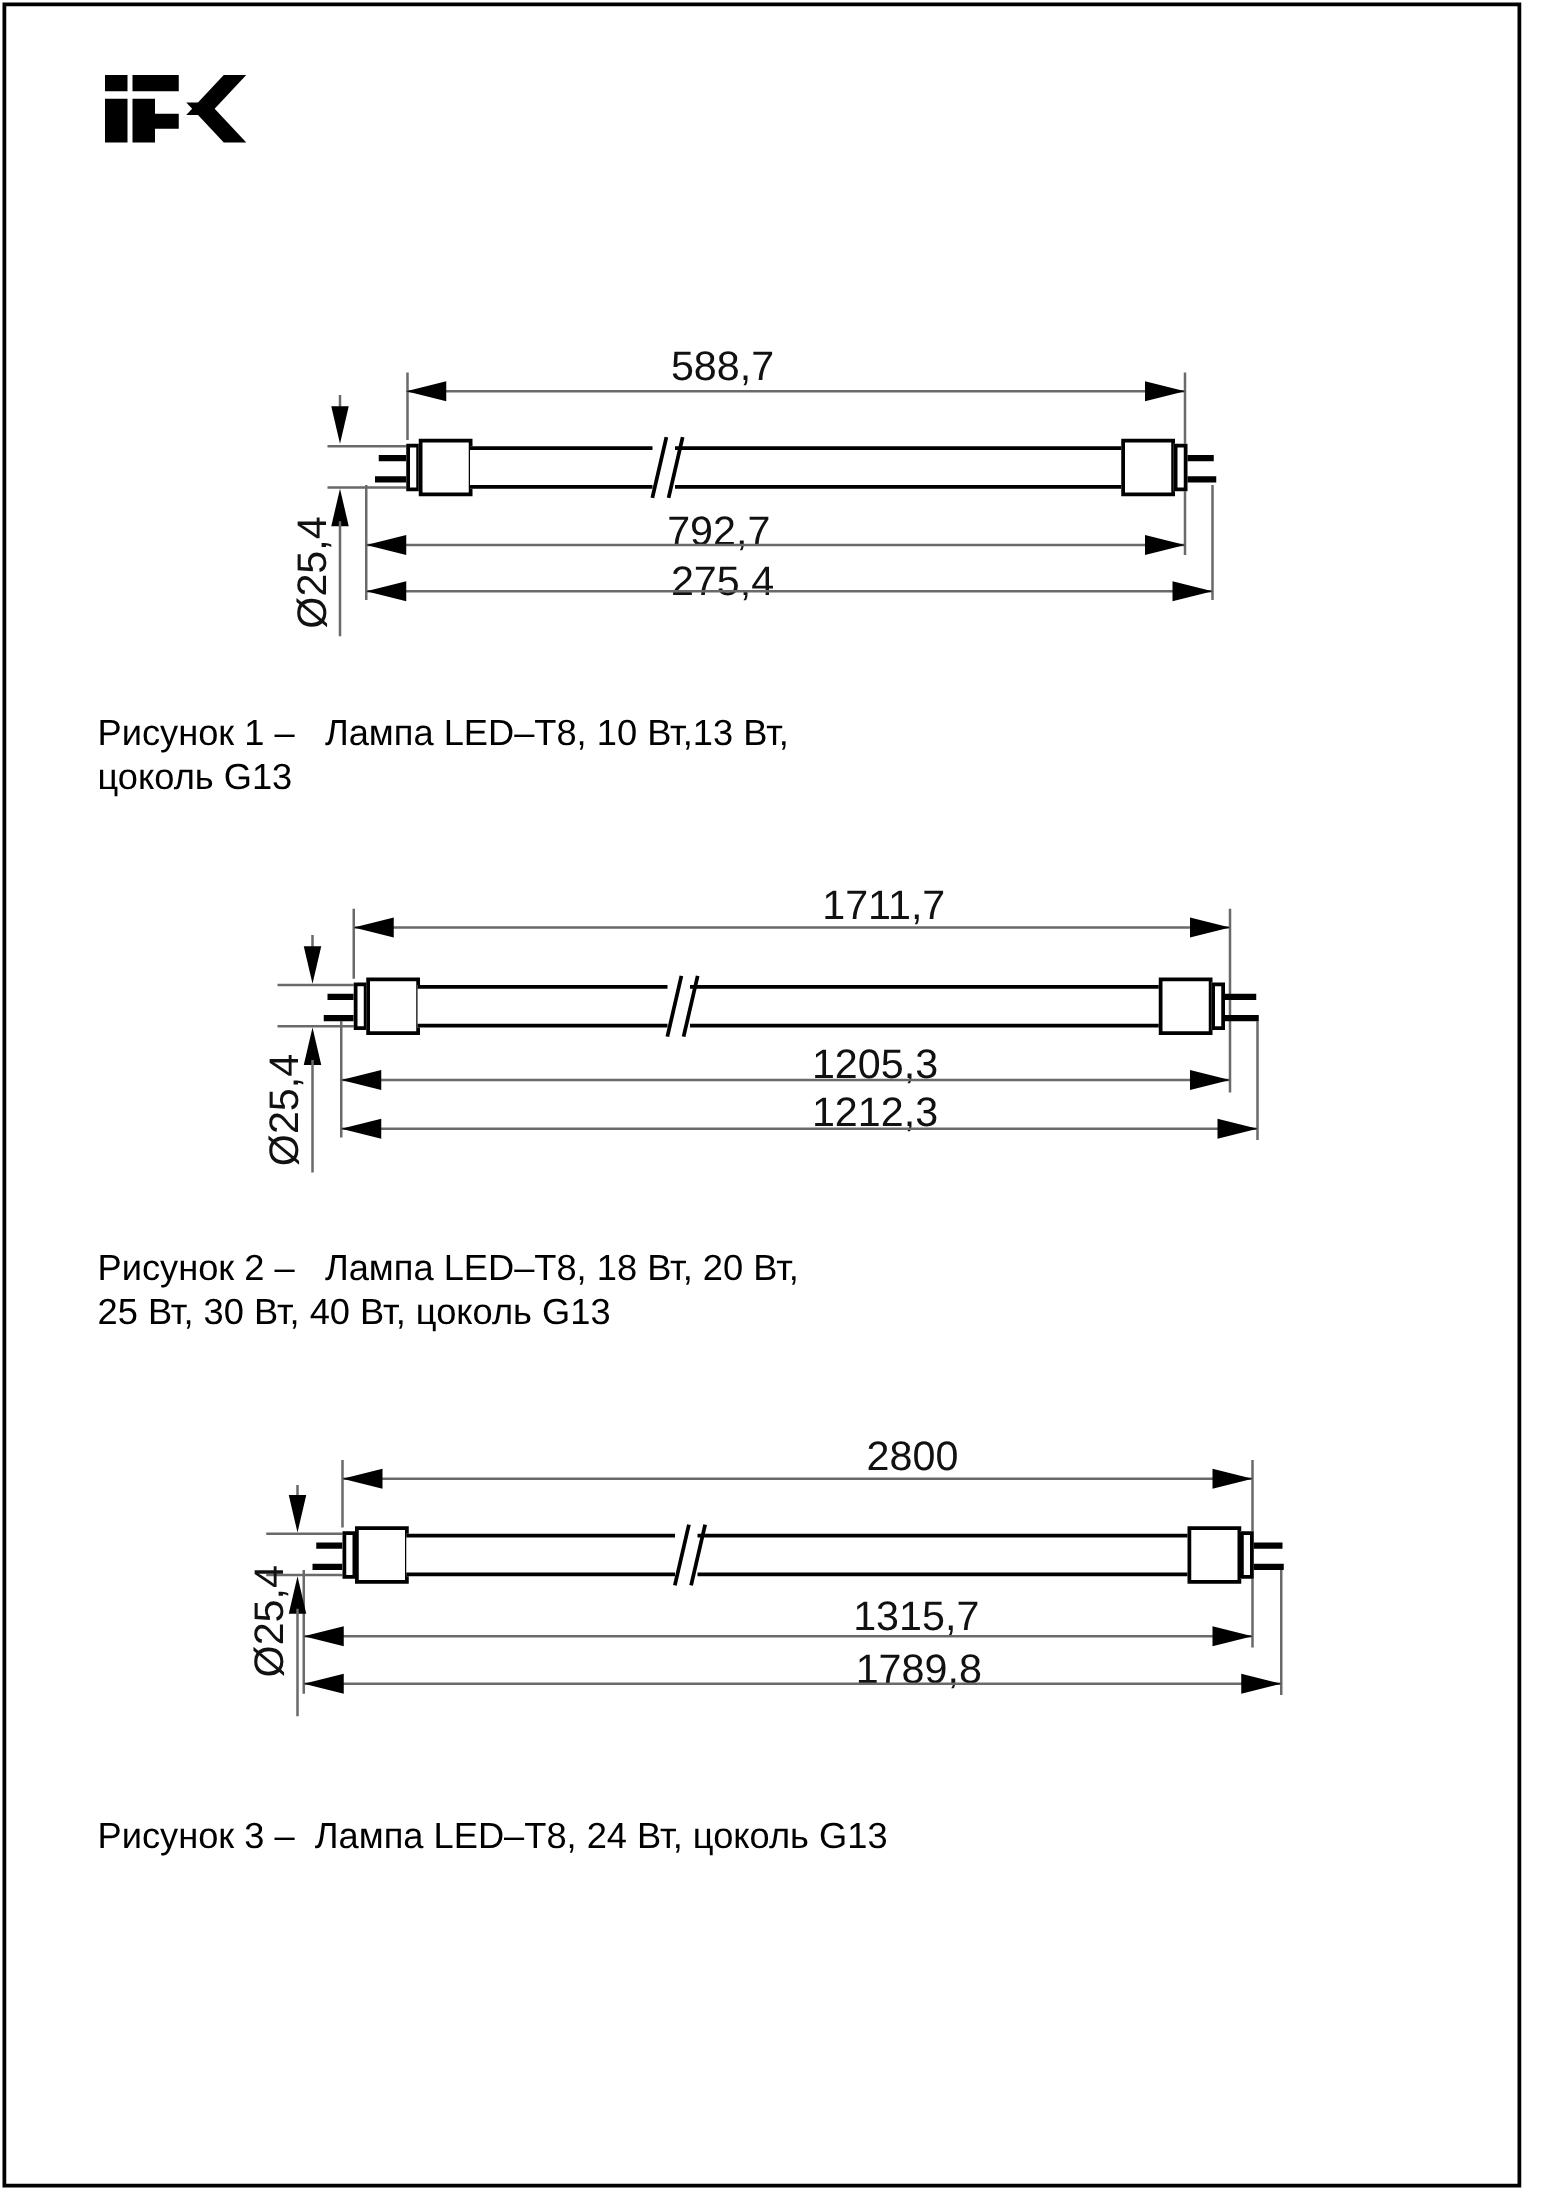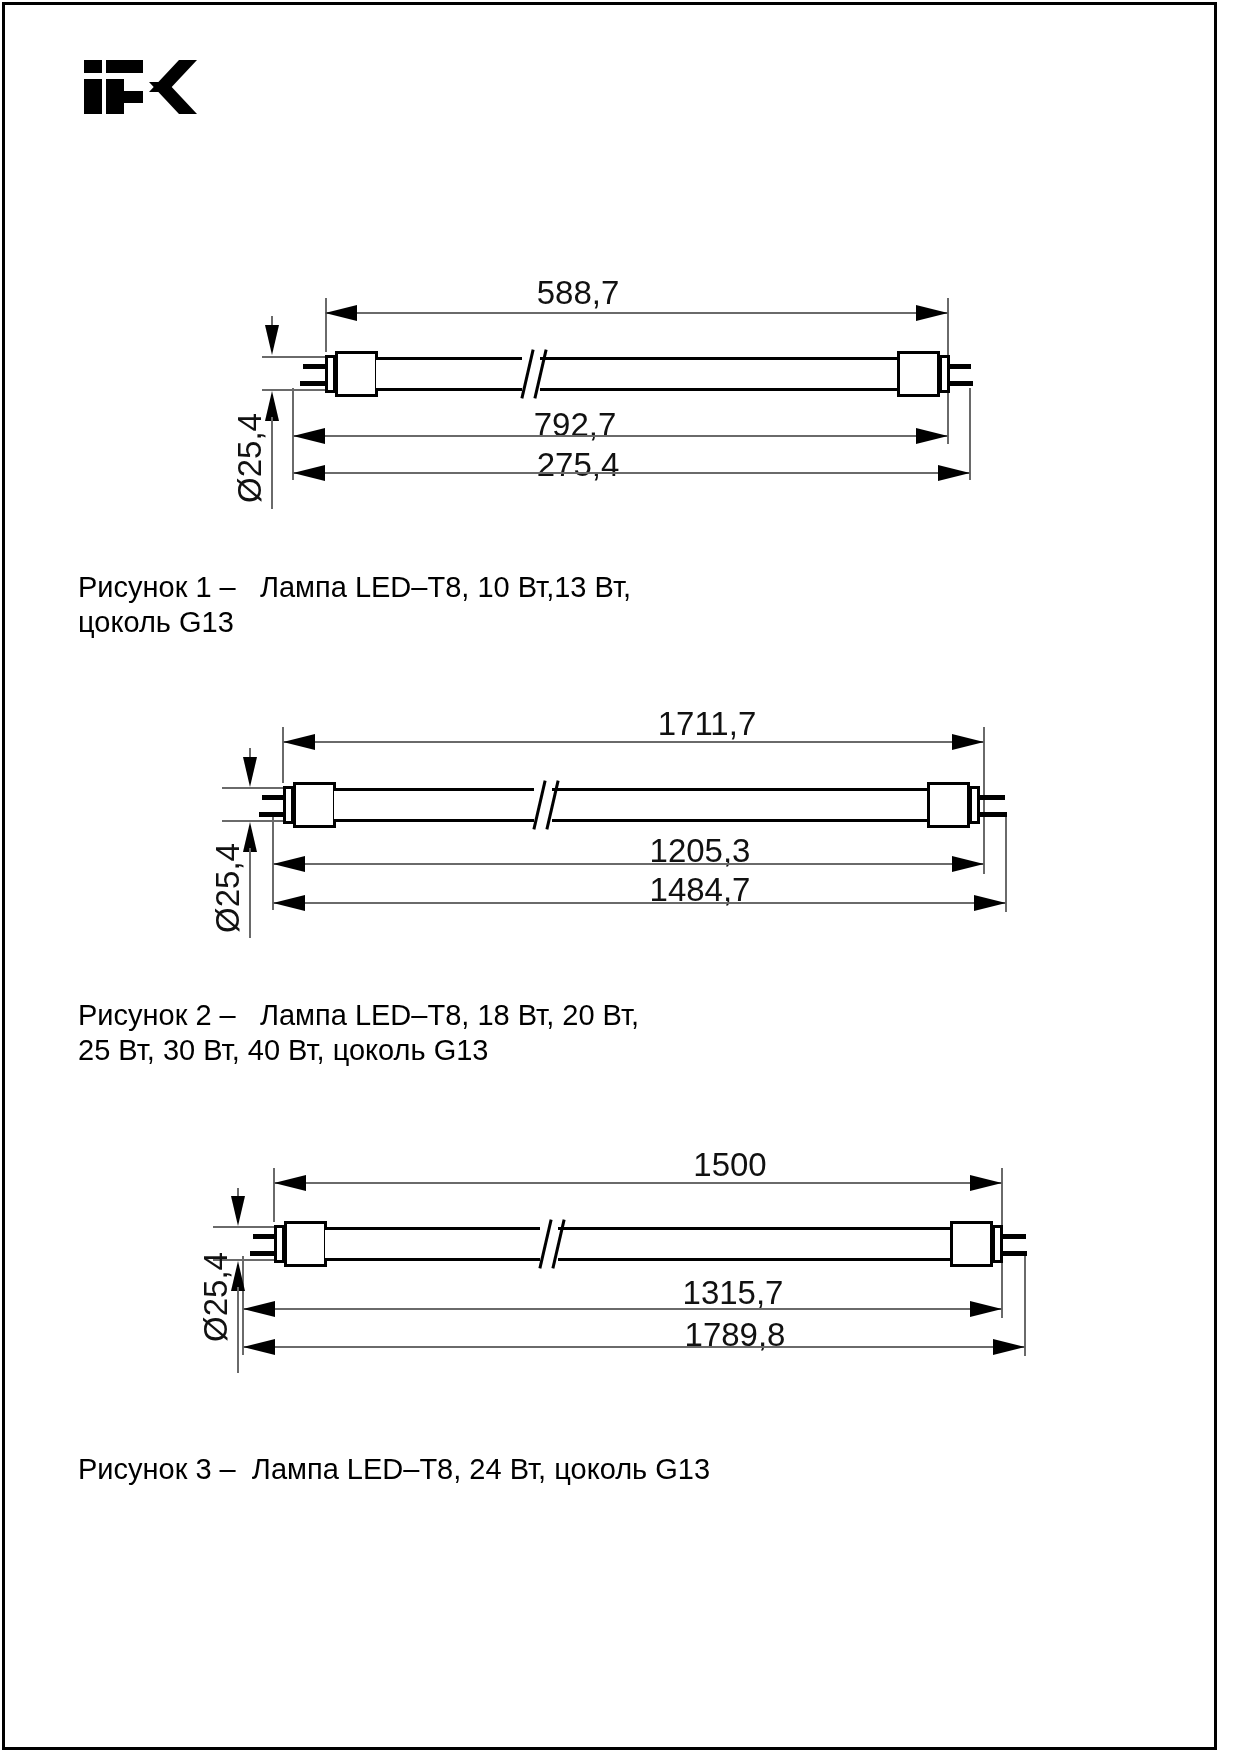--- a/index.html
+++ b/index.html
@@ -117,21 +117,21 @@
     <div class="cap" style="left:927px;top:782px;width:43px;height:46px"></div>
     <div class="plate" style="left:969px;top:786px;width:11px;height:38px"></div>
     <div class="pin" style="left:980px;top:795px;width:25px"></div>
     <div class="pin" style="left:980px;top:812px;width:27px"></div>
 
     <div class="dim-label" style="left:700px;top:834px">1205,3</div>
     <div class="hl" style="left:273px;top:863px;width:711px"></div>
     <div class="ar ar-l" style="left:273px;top:856px"></div>
     <div class="ar ar-r" style="left:952px;top:856px"></div>
 
-    <div class="dim-label" style="left:700px;top:873px">1484,7</div>
+    <div class="dim-label" style="left:700px;top:873px">1212,3</div>
     <div class="hl" style="left:273px;top:902px;width:733px"></div>
     <div class="ar ar-l" style="left:273px;top:895px"></div>
     <div class="ar ar-r" style="left:974px;top:895px"></div>
 
     <div class="vl" style="left:249px;top:748px;height:12px"></div>
     <div class="ar ar-d" style="left:243px;top:757px"></div>
     <div class="ar ar-u" style="left:243px;top:822px"></div>
     <div class="vl" style="left:249px;top:848px;height:90px"></div>
     <div class="dia-label" style="left:227px;top:888px">Ø25,4</div>
 
@@ -141,21 +141,21 @@
 
   <div>
 
     <div class="vl" style="left:273px;top:1168px;height:54px"></div>
     <div class="vl" style="left:1001px;top:1168px;height:150px"></div>
     <div class="vl" style="left:242px;top:1256px;height:99px"></div>
     <div class="vl" style="left:1024px;top:1256px;height:100px"></div>
     <div class="hl" style="left:213px;top:1226px;width:74px"></div>
     <div class="hl" style="left:213px;top:1259px;width:74px"></div>
 
-    <div class="dim-label" style="left:730px;top:1148px">1500</div>
+    <div class="dim-label" style="left:730px;top:1148px">2800</div>
     <div class="hl" style="left:274px;top:1182px;width:728px"></div>
     <div class="ar ar-l" style="left:274px;top:1175px"></div>
     <div class="ar ar-r" style="left:970px;top:1175px"></div>
 
     <div class="pin" style="left:253px;top:1234px;width:21px"></div>
     <div class="pin" style="left:250px;top:1251px;width:24px"></div>
     <div class="plate" style="left:274px;top:1225px;width:11px;height:38px"></div>
     <div class="cap" style="left:284px;top:1221px;width:43px;height:46px"></div>
     <div class="tube" style="left:325px;top:1227px;width:627px;height:34px"></div>
     <div class="gap" style="left:540px;top:1224px;width:18px;height:40px"></div>

